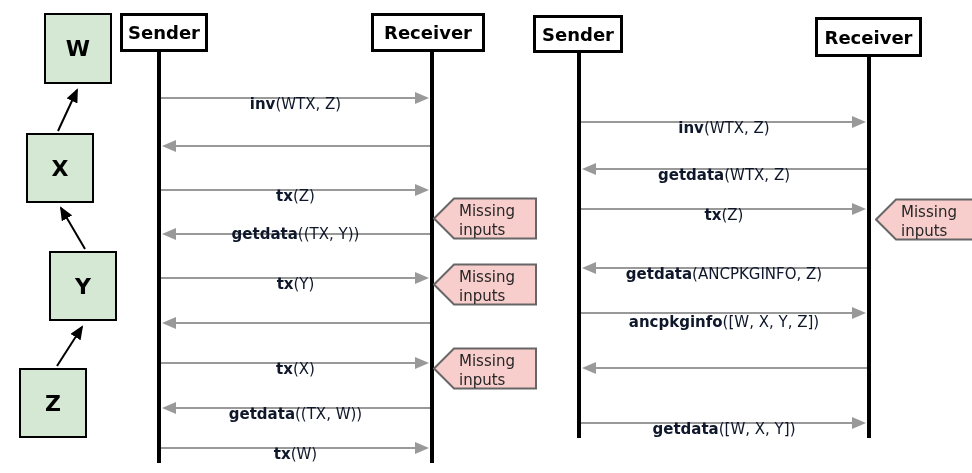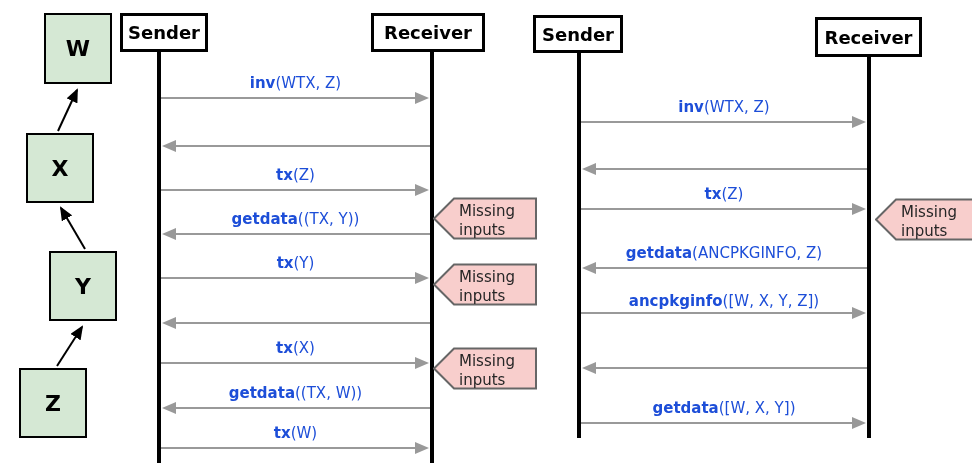--- a/index.html
+++ b/index.html
@@ -38,22 +38,23 @@
     position: absolute;
     width: 4px;
     z-index: 2;
   }
   .msg-label {
     position: absolute;
     transform: translateX(-50%);
     white-space: nowrap;
     font-size: 15px;
     line-height: 21px;
-    color: #1d4ed8;
+    color: #0f172a;
     z-index: 4;
+    margin-top: 21px;
   }
   .msg-label b { font-weight: bold; }
   .arrow-line { position: absolute; height: 2px; z-index: 1; }
   .arrow-head { position: absolute; width: 0; height: 0; z-index: 1; }
   .dag-svg, .tag-svg { position: absolute; z-index: 2; }
   .tag-svg text {
     font-family: "DejaVu Sans", "Liberation Sans", sans-serif;
     font-size: 15px;
     fill: #262626;
   }
@@ -93,21 +94,21 @@
       <span>Receiver</span>
     </div>
     <div class="msg-label" style="left: 295.5px; top: 73px;"><b>inv</b><span>(WTX, Z)</span></div>
     <div class="arrow-line" style="left: 161px; top: 97px; width: 254px; background: rgb(153, 153, 153);"></div>
     <div class="arrow-head" style="left: 415px; top: 92px; border-top: 6px solid transparent; border-bottom: 6px solid transparent; border-left: 14px solid rgb(153, 153, 153);"></div>
     <div class="arrow-head" style="left: 162px; top: 140px; border-top: 6px solid transparent; border-bottom: 6px solid transparent; border-right: 14px solid rgb(153, 153, 153);"></div>
     <div class="arrow-line" style="left: 176px; top: 145px; width: 254px; background: rgb(153, 153, 153);"></div>
     <div class="msg-label" style="left: 295.5px; top: 165px;"><b>tx</b><span>(Z)</span></div>
     <div class="arrow-line" style="left: 161px; top: 189px; width: 254px; background: rgb(153, 153, 153);"></div>
     <div class="arrow-head" style="left: 415px; top: 184px; border-top: 6px solid transparent; border-bottom: 6px solid transparent; border-left: 14px solid rgb(153, 153, 153);"></div>
-    <div class="msg-label" style="left: 295.5px; top: 209px; text-align: center;"><b>getdata</b><span>((TX, Y))</span></div>
+    <div class="msg-label" style="left: 295.5px; top: 203px; text-align: center;"><b>getdata</b><span>((TX, Y))</span></div>
     <div class="arrow-head" style="left: 162px; top: 228px; border-top: 6px solid transparent; border-bottom: 6px solid transparent; border-right: 14px solid rgb(153, 153, 153);"></div>
     <div class="arrow-line" style="left: 176px; top: 233px; width: 254px; background: rgb(153, 153, 153);"></div>
     <div class="msg-label" style="left: 295.5px; top: 253px;"><b>tx</b><span>(Y)</span></div>
     <div class="arrow-line" style="left: 161px; top: 277px; width: 254px; background: rgb(153, 153, 153);"></div>
     <div class="arrow-head" style="left: 415px; top: 272px; border-top: 6px solid transparent; border-bottom: 6px solid transparent; border-left: 14px solid rgb(153, 153, 153);"></div>
     <div class="arrow-head" style="left: 162px; top: 317px; border-top: 6px solid transparent; border-bottom: 6px solid transparent; border-right: 14px solid rgb(153, 153, 153);"></div>
     <div class="arrow-line" style="left: 176px; top: 322px; width: 254px; background: rgb(153, 153, 153);"></div>
     <div class="msg-label" style="left: 295.5px; top: 338px;"><b>tx</b><span>(X)</span></div>
     <div class="arrow-line" style="left: 161px; top: 362px; width: 254px; background: rgb(153, 153, 153);"></div>
     <div class="arrow-head" style="left: 415px; top: 357px; border-top: 6px solid transparent; border-bottom: 6px solid transparent; border-left: 14px solid rgb(153, 153, 153);"></div>
@@ -136,20 +137,21 @@
     <div class="head-box" style="left: 533px; top: 15px; width: 90px; height: 38px;">
       <span>Sender</span>
     </div>
     <div class="lifeline" style="left: 867px; top: 57px; height: 381px; background: rgb(0, 0, 0);"></div>
     <div class="head-box" style="left: 815px; top: 17px; width: 107px; height: 40px;">
       <span>Receiver</span>
     </div>
     <div class="msg-label" style="left: 724px; top: 97px;"><b>inv</b><span>(WTX, Z)</span></div>
     <div class="arrow-line" style="left: 581px; top: 121px; width: 271px; background: rgb(153, 153, 153);"></div>
     <div class="arrow-head" style="left: 852px; top: 116px; border-top: 6px solid transparent; border-bottom: 6px solid transparent; border-left: 14px solid rgb(153, 153, 153);"></div>
+    <div class="msg-label" style="left: 724px; top: 144px;"><b>getdata</b><span>(WTX, Z)</span></div>
     <div class="arrow-head" style="left: 582px; top: 163px; border-top: 6px solid transparent; border-bottom: 6px solid transparent; border-right: 14px solid rgb(153, 153, 153);"></div>
     <div class="arrow-line" style="left: 596px; top: 168px; width: 271px; background: rgb(153, 153, 153);"></div>
     <div class="msg-label" style="left: 724px; top: 184px;"><b>tx</b><span>(Z)</span></div>
     <div class="arrow-line" style="left: 581px; top: 208px; width: 271px; background: rgb(153, 153, 153);"></div>
     <div class="arrow-head" style="left: 852px; top: 203px; border-top: 6px solid transparent; border-bottom: 6px solid transparent; border-left: 14px solid rgb(153, 153, 153);"></div>
     <div class="msg-label" style="left: 724px; top: 243px;"><b>getdata</b><span>(ANCPKGINFO, Z)</span></div>
     <div class="arrow-head" style="left: 582px; top: 262px; border-top: 6px solid transparent; border-bottom: 6px solid transparent; border-right: 14px solid rgb(153, 153, 153);"></div>
     <div class="arrow-line" style="left: 596px; top: 267px; width: 271px; background: rgb(153, 153, 153);"></div>
     <div class="msg-label" style="left: 724px; top: 291px;"><b>ancpkginfo</b><span>([W, X, Y, Z])</span></div>
     <div class="arrow-line" style="left: 581px; top: 312px; width: 271px; background: rgb(153, 153, 153);"></div>

